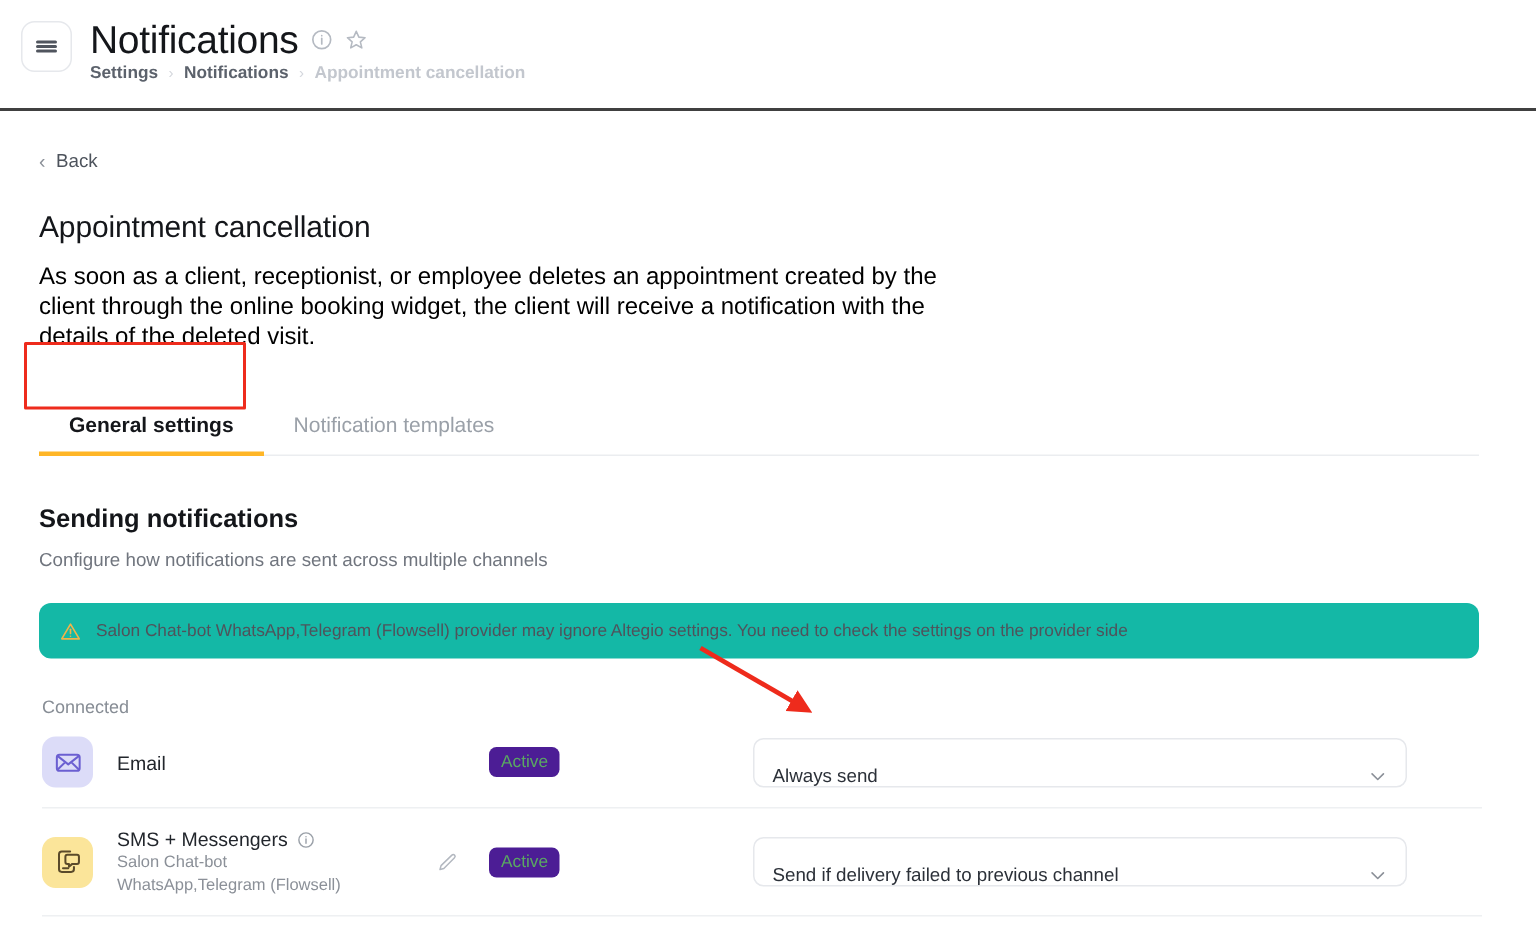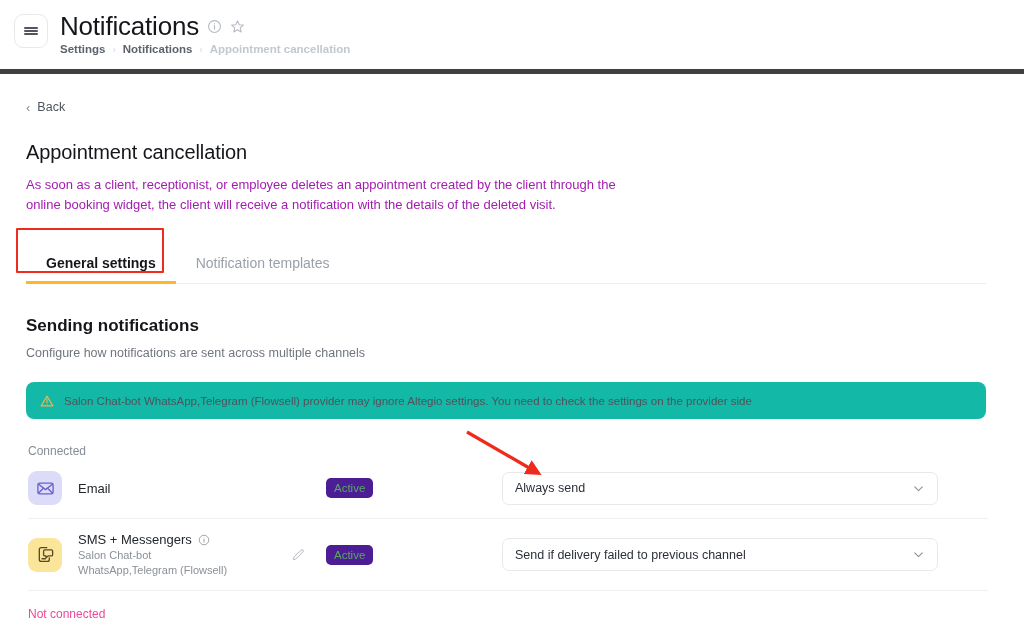--- a/index.html
+++ b/index.html
@@ -14,21 +14,21 @@
     font-family: "Liberation Sans", sans-serif;
     background: #ffffff;
     color: #1f2329;
     -webkit-font-smoothing: antialiased;
   }
 
   
   .topbar {
     position: relative;
     height: 74px;
-    border-bottom: 5px solid #404040;
+    border-bottom: 2px solid #404040;
     padding: 10px 0 0 14px;
     display: flex;
     align-items: flex-start;
   }
 
   .menu-btn {
     width: 34px;
     height: 34px;
     border: 1px solid #e6e8ec;
     border-radius: 9px;
@@ -96,23 +96,23 @@
   .section-title {
     font-size: 20px;
     font-weight: 400;
     color: #14161a;
     margin-top: 27px;
     letter-spacing: -0.1px;
   }
 
   .section-desc {
     margin-top: 11px;
-    font-size: 13px;
+    font-size: 16px;
     line-height: 20px;
-    color: #a21caf;
+    color: #000000;
     max-width: 600px;
   }
 
   
   .tabs {
     position: relative;
     margin-top: 26px;
     border-bottom: 1px solid #ebedf0;
     display: flex;
     align-items: flex-end;
@@ -232,21 +232,21 @@
   .badge-cell { width: 120px; display: flex; justify-content: flex-start; padding-left: 8px;}
   .spacer { flex: 1 1 auto; }
 
   .select {
     width: 436px;
     height: 33px;
     border: 1px solid #e6e8ec;
     border-radius: 7px;
     background: #fff;
     display: flex;
-    align-items: center;
+    align-items: flex-end;
     padding: 0 12px;
     font-size: 12.5px;
     color: #2b3038;
     cursor: pointer;
     flex: 0 0 auto;
     margin-right: 50px;
   }
   .select .chev { margin-left: auto; color: #8b9098; display:flex; }
 
   .bottom-label {

